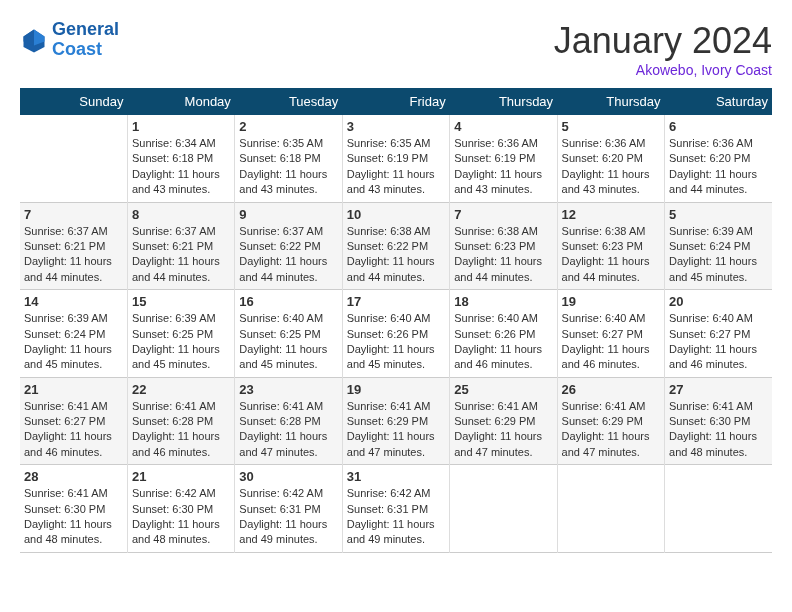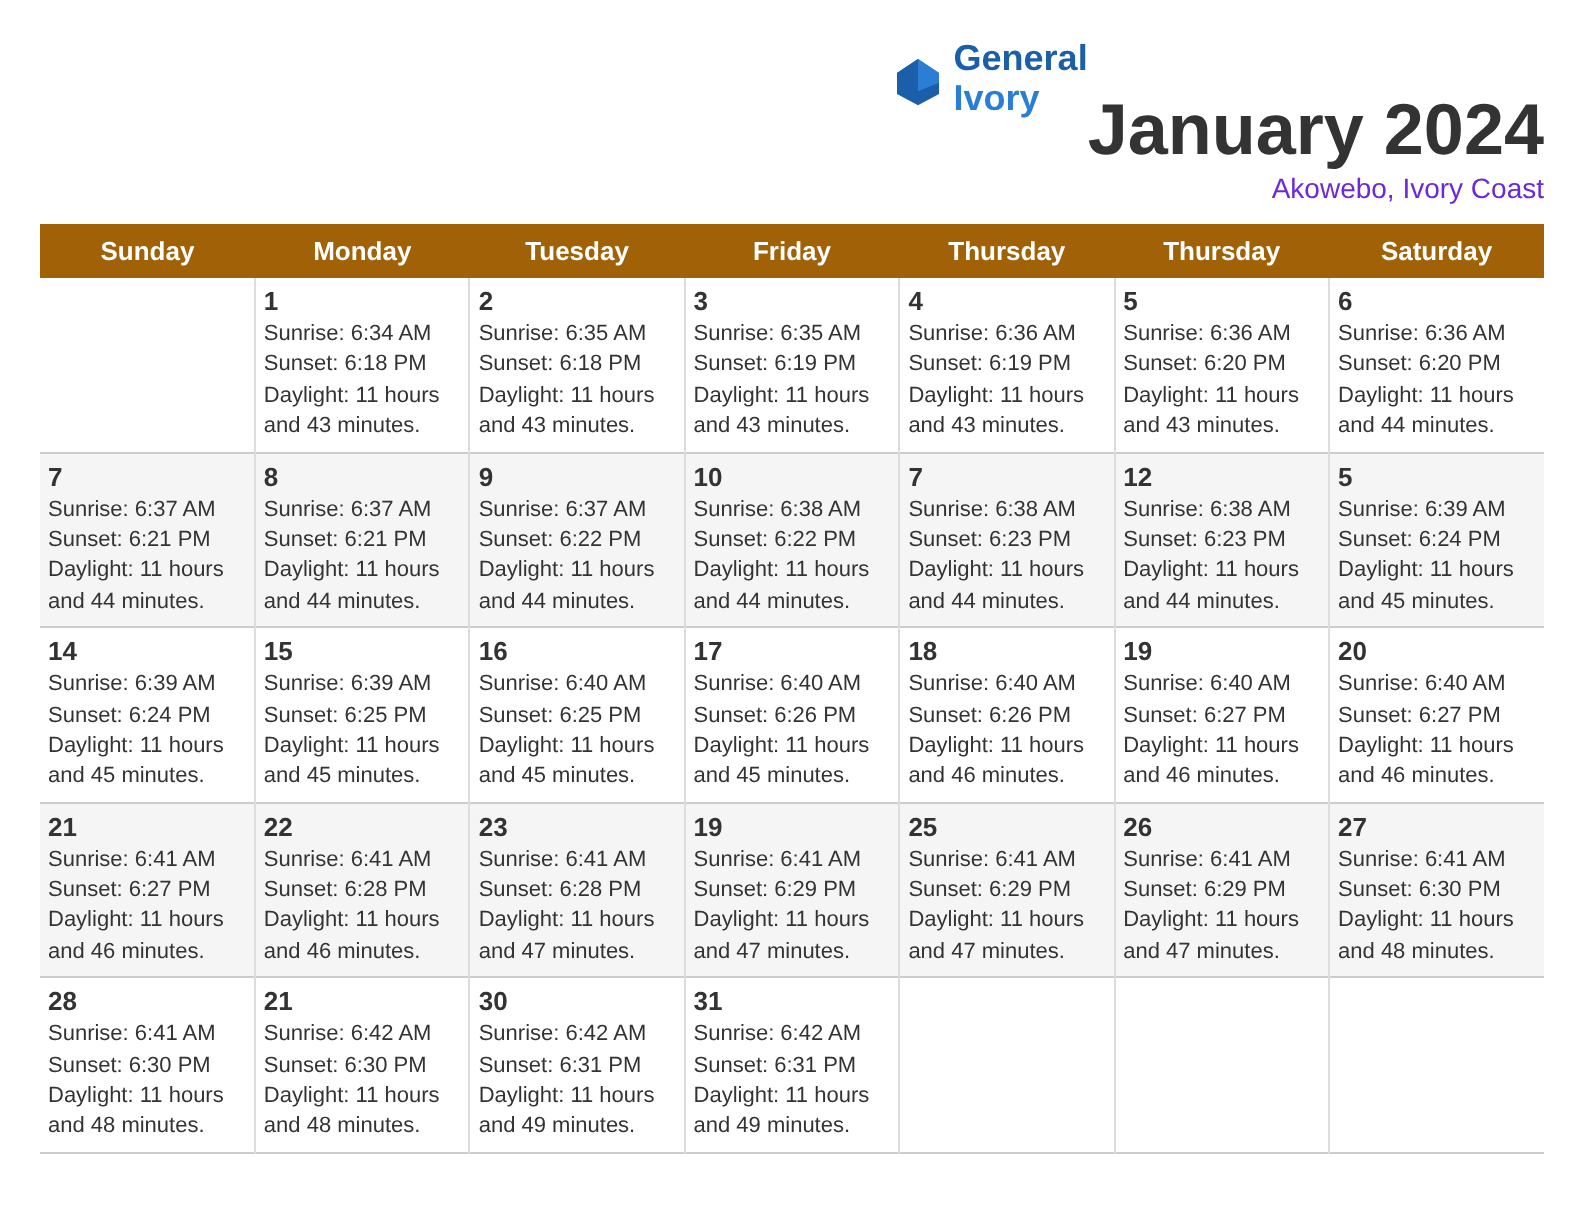--- a/index.html
+++ b/index.html
@@ -5,21 +5,21 @@
     * { box-sizing: border-box; margin: 0; padding: 0; }
     body {
       font-family: Arial, sans-serif;
       background: #fff;
       width: 792px;
       min-height: 612px;
       padding: 20px;
     }
     .header {
       display: flex;
-      justify-content: flex-end;
+      justify-content: space-between;
       align-items: flex-start;
       margin-bottom: 10px;
     }
     .logo {
       display: flex;
       align-items: center;
       gap: 4px;
     }
     .logo-text {
       font-size: 18px;
@@ -33,39 +33,38 @@
     .logo-icon {
       width: 28px;
       height: 28px;
     }
     .title-block {
       text-align: right;
     }
     .month-title {
       font-size: 36px;
       color: #333;
-      font-weight: bold;
-      margin-top: 24px;
+      font-weight: normal;
     }
     .subtitle {
       font-size: 14px;
       color: #6d28d9;
     }
     table {
       width: 100%;
       border-collapse: collapse;
       font-size: 11px;
     }
     thead th {
-      background-color: #a16207;
+      background-color: #0c4a6e;
       color: #fff;
       padding: 6px 4px;
-      text-align: center;
+      text-align: right;
       font-size: 13px;
-      font-weight: bold;
+      font-weight: normal;
     }
     tbody tr {
       border-bottom: 1px solid #ccc;
     }
     tbody td {
       vertical-align: top;
       padding: 4px 4px;
       width: calc(100% / 7);
       border-right: 1px solid #ddd;
       min-height: 80px;
@@ -96,21 +95,21 @@
 
 <div class="header">
   <div class="logo">
     <svg class="logo-icon" viewBox="0 0 40 40">
       <polygon points="20,5 35,15 35,30 20,38 5,30 5,15" fill="#1a5fa8"></polygon>
       <polygon points="20,5 35,15 35,22 20,28" fill="#2a7fd4"></polygon>
       <polygon points="20,5 5,15 5,22 20,28" fill="#1a5fa8"></polygon>
     </svg>
     <div class="logo-text">
       <div><span>General</span></div>
-      <div><span style="color:#2a7fd4">Ivory</span></div>
+      <div><span style="color:#2a7fd4">Coast</span></div>
     </div>
   </div>
   <div class="title-block">
     <div class="month-title">January 2024</div>
     <div class="subtitle">Akowebo, Ivory Coast</div>
   </div>
 </div>
 
 <table>
   <thead>

